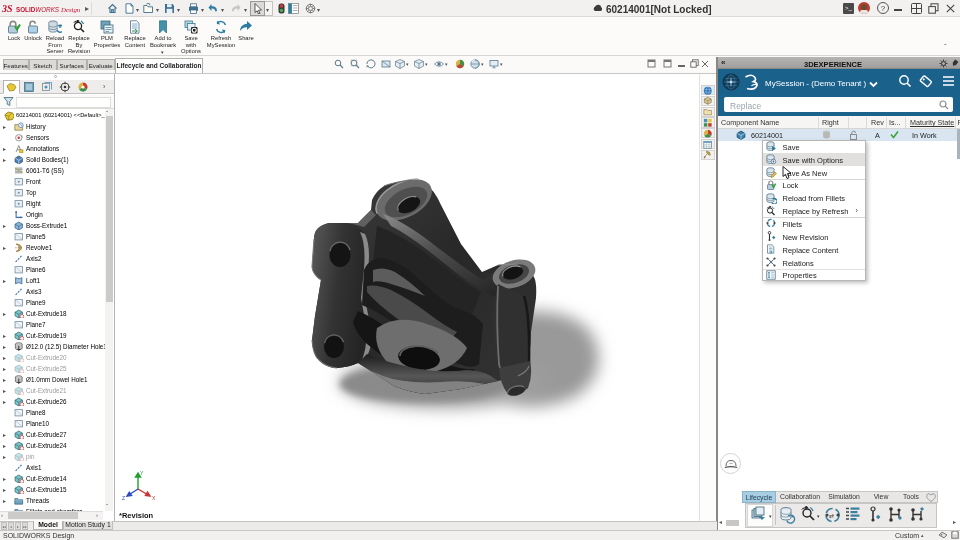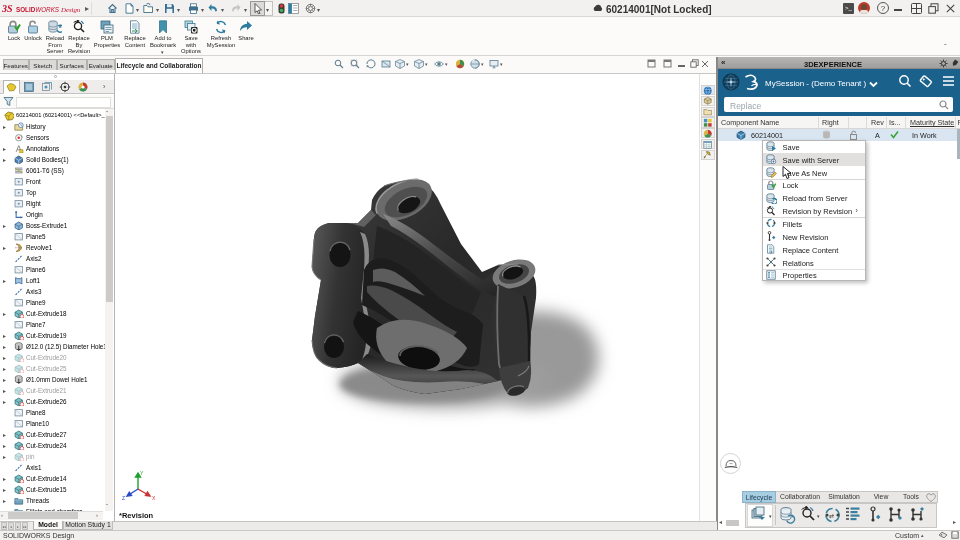--- a/index.html
+++ b/index.html
@@ -846,21 +846,21 @@
     </svg>
 <div class="abs" style="left:782.5px;top:142.9px;font-size:7.5px;color:#222;white-space:nowrap;">Save</div>
 <div class="abs" style="left:762.5px;top:153.15px;width:102px;height:12.85px;background:#e2e0de;"></div>
 <svg class="abs" style="left:765.5px;top:154.15px;" width="11" height="11" viewBox="0 0 11 11">
       <ellipse cx="4.5" cy="2.2" rx="3.6" ry="1.5" fill="#cfdae2" stroke="#4a6e86" stroke-width="0.7"></ellipse>
       <path d="M0.9 2.2 V8 A3.6 1.5 0 0 0 8.1 8 V2.2" fill="#dde6ec" stroke="#4a6e86" stroke-width="0.7"></path>
       <path d="M0.9 4.2 A3.6 1.5 0 0 0 8.1 4.2 M0.9 6.1 A3.6 1.5 0 0 0 8.1 6.1" stroke="#4a6e86" stroke-width="0.5" fill="none"></path>
       <circle cx="7.5" cy="7.5" r="2.3" fill="#eef" stroke="#4a6e86" stroke-width="0.7"></circle>
       <circle cx="7.5" cy="7.5" r="0.9" fill="#4a6e86"></circle>
     </svg>
-<div class="abs" style="left:782.5px;top:155.75px;font-size:7.5px;color:#222;white-space:nowrap;">Save with Server</div>
+<div class="abs" style="left:782.5px;top:155.75px;font-size:7.5px;color:#222;white-space:nowrap;">Save with Options</div>
 <svg class="abs" style="left:765.5px;top:167.0px;" width="11" height="11" viewBox="0 0 11 11">
       <ellipse cx="4.5" cy="2.2" rx="3.6" ry="1.5" fill="#cfdae2" stroke="#4a6e86" stroke-width="0.7"></ellipse>
       <path d="M0.9 2.2 V8 A3.6 1.5 0 0 0 8.1 8 V2.2" fill="#dde6ec" stroke="#4a6e86" stroke-width="0.7"></path>
       <path d="M0.9 4.2 A3.6 1.5 0 0 0 8.1 4.2 M0.9 6.1 A3.6 1.5 0 0 0 8.1 6.1" stroke="#4a6e86" stroke-width="0.5" fill="none"></path>
       <path d="M5.5 8.5 l3.5 -3.5 1.5 1.5 -3.5 3.5 -2 0.5z" fill="#e8b84a" stroke="#8a6a1a" stroke-width="0.5"></path>
     </svg>
 <div class="abs" style="left:782.5px;top:168.6px;font-size:7.5px;color:#222;white-space:nowrap;">Save As New</div>
 <div class="abs" style="left:762.5px;top:178.85px;width:102px;height:1px;background:#d8d6d4;"></div>
 <svg class="abs" style="left:765.5px;top:179.85px;" width="11" height="11" viewBox="0 0 11 11">
       <rect x="1.5" y="4.5" width="6.5" height="5" rx="0.8" fill="#b5cede" stroke="#4a6e86" stroke-width="0.7"></rect>
@@ -868,28 +868,28 @@
       <path d="M6 5 l1.5 2.2 2.2 -3.6" stroke="#2da02d" stroke-width="1.4" fill="none"></path>
     </svg>
 <div class="abs" style="left:782.5px;top:181.45px;font-size:7.5px;color:#222;white-space:nowrap;">Lock</div>
 <svg class="abs" style="left:765.5px;top:192.7px;" width="11" height="11" viewBox="0 0 11 11">
       <ellipse cx="4.5" cy="2.2" rx="3.6" ry="1.5" fill="#cfdae2" stroke="#4a6e86" stroke-width="0.7"></ellipse>
       <path d="M0.9 2.2 V8 A3.6 1.5 0 0 0 8.1 8 V2.2" fill="#dde6ec" stroke="#4a6e86" stroke-width="0.7"></path>
       <path d="M0.9 4.2 A3.6 1.5 0 0 0 8.1 4.2 M0.9 6.1 A3.6 1.5 0 0 0 8.1 6.1" stroke="#4a6e86" stroke-width="0.5" fill="none"></path>
       <path d="M6.5 6 a2.8 2.8 0 1 1 -0.8 3.4" stroke="#2e7da0" stroke-width="1.1" fill="none"></path>
       <path d="M9.6 4.8 l1 1.9 -2.1 0.2z" fill="#2e7da0"></path>
     </svg>
-<div class="abs" style="left:782.5px;top:194.29999999999998px;font-size:7.5px;color:#222;white-space:nowrap;">Reload from Server</div>
+<div class="abs" style="left:782.5px;top:194.29999999999998px;font-size:7.5px;color:#222;white-space:nowrap;">Reload from Fillets</div>
 <svg class="abs" style="left:765.5px;top:205.54999999999998px;" width="11" height="11" viewBox="0 0 11 11">
       <circle cx="4" cy="4.5" r="2.6" fill="none" stroke="#222" stroke-width="1"></circle>
       <path d="M6 6.5 L8.5 9" stroke="#222" stroke-width="1.2"></path>
       <path d="M0.5 2.5 a4.5 4.5 0 0 1 3 -2 l-0.2 -1.2 2.2 1.5 -2 1.5 -0.1 -1" fill="#222"></path>
       <path d="M8 3 a4 4 0 0 0 -2 -2.2" stroke="#2e7da0" stroke-width="0.9" fill="none"></path>
     </svg>
-<div class="abs" style="left:782.5px;top:207.14999999999998px;font-size:7.5px;color:#222;white-space:nowrap;">Revision by Revision</div>
+<div class="abs" style="left:782.5px;top:207.14999999999998px;font-size:7.5px;color:#222;white-space:nowrap;">Replace by Refresh</div>
 <div class="abs" style="left:855.5px;top:206.74999999999997px;font-size:7px;color:#444;">›</div>
 <div class="abs" style="left:762.5px;top:217.39999999999998px;width:102px;height:1px;background:#d8d6d4;"></div>
 <svg class="abs" style="left:765.5px;top:218.39999999999998px;" width="11" height="11" viewBox="0 0 11 11">
       <circle cx="5" cy="5" r="3.6" fill="none" stroke="#3a7f9e" stroke-width="1.2" stroke-dasharray="4.5 1.8"></circle>
       <circle cx="1.5" cy="5" r="1.1" fill="#444"></circle>
       <circle cx="8.5" cy="5" r="1.1" fill="#444"></circle>
     </svg>
 <div class="abs" style="left:782.5px;top:219.99999999999997px;font-size:7.5px;color:#222;white-space:nowrap;">Fillets</div>
 <svg class="abs" style="left:765.5px;top:231.24999999999997px;" width="11" height="11" viewBox="0 0 11 11">
       <circle cx="3.5" cy="1.8" r="1.3" fill="none" stroke="#333" stroke-width="0.9"></circle>

